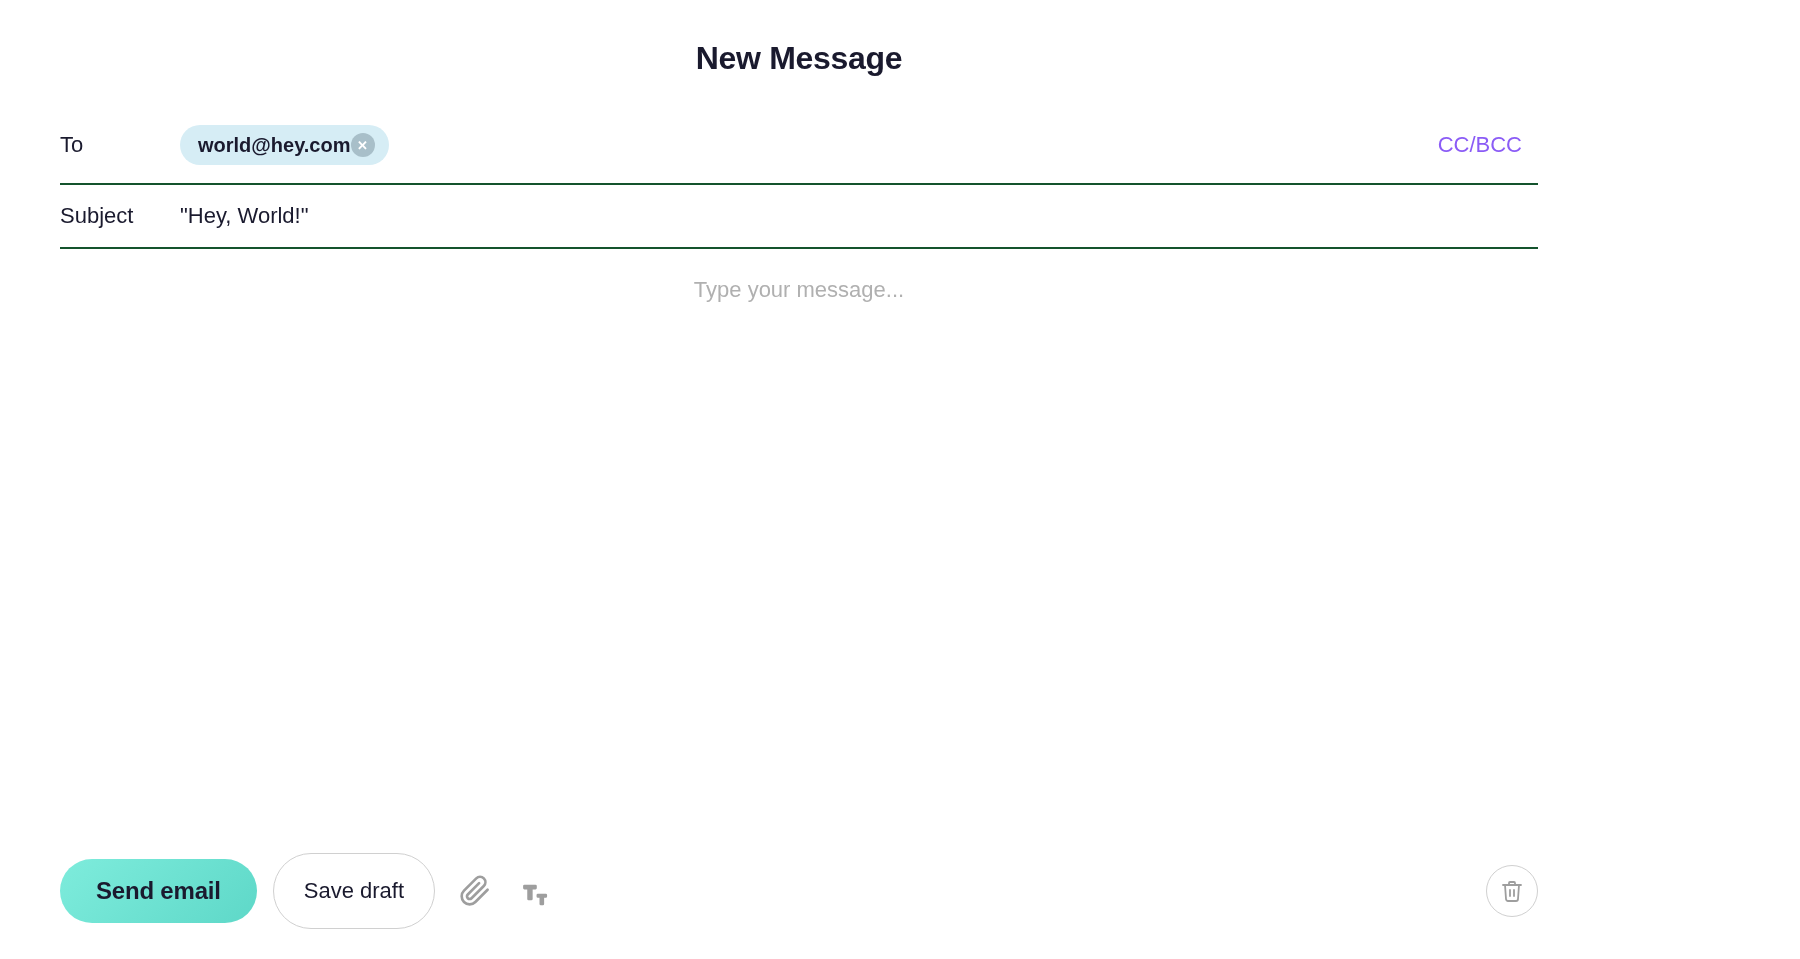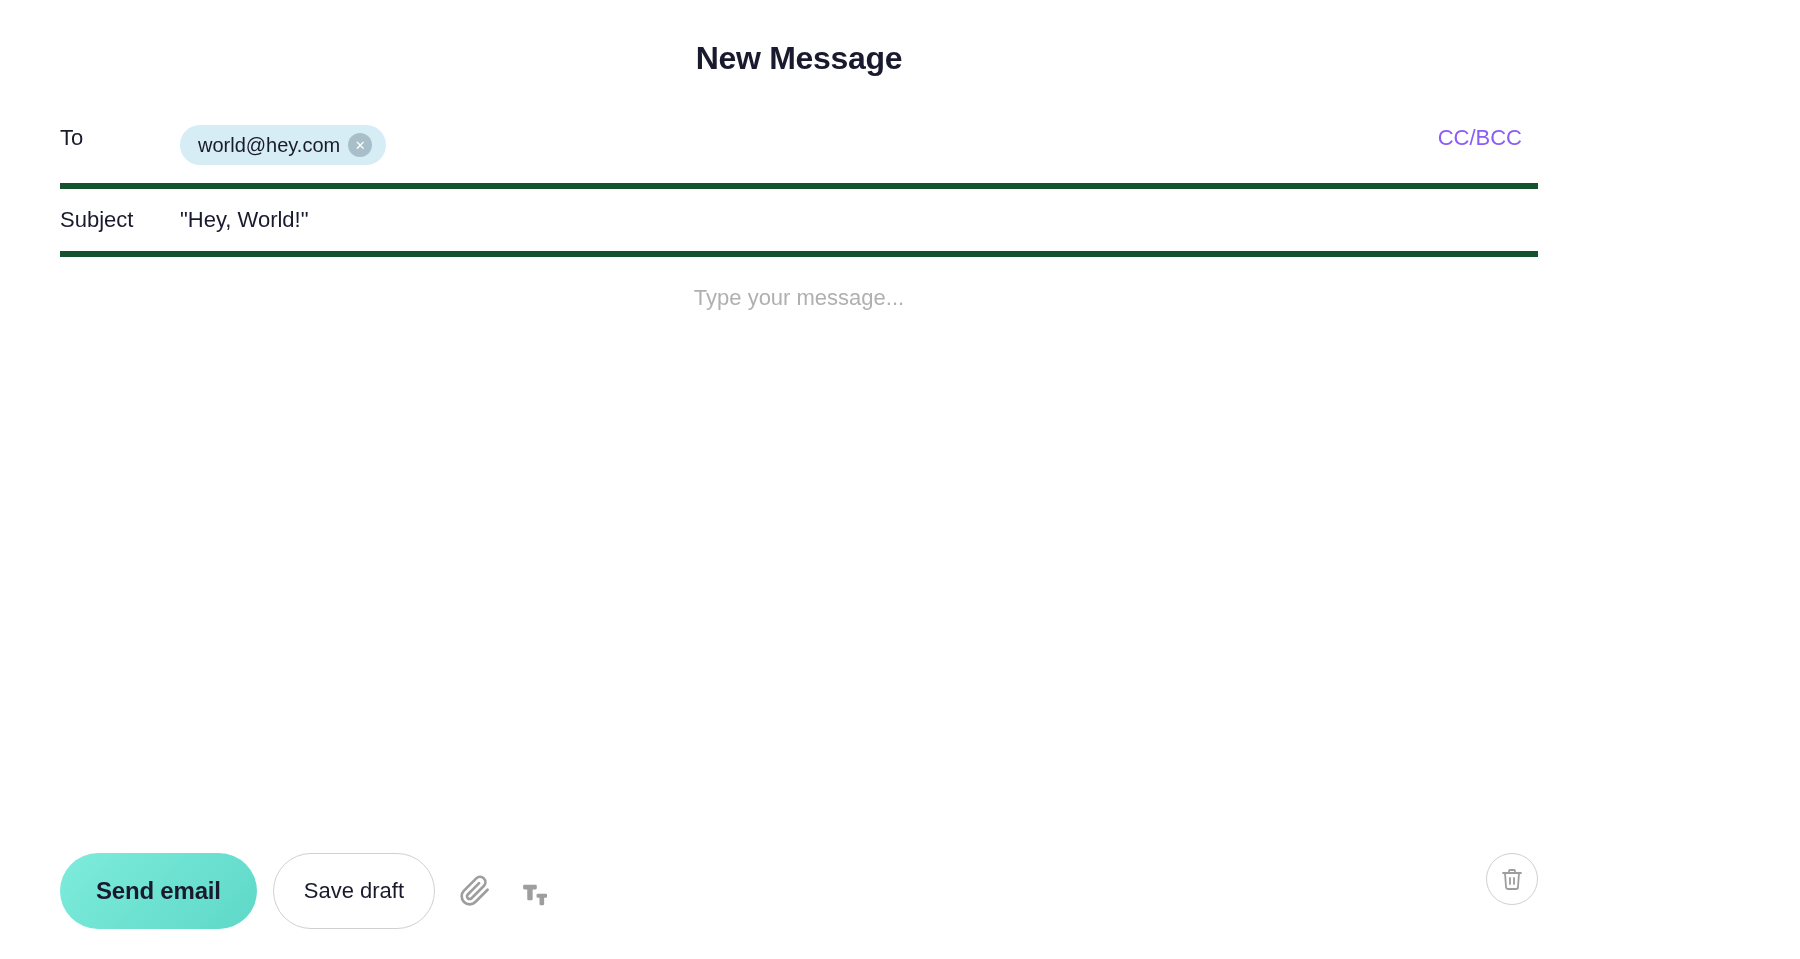--- a/index.html
+++ b/index.html
@@ -40,23 +40,23 @@
     }
 
     .form-container {
       flex: 1;
       display: flex;
       flex-direction: column;
     }
 
     .field-row {
       display: flex;
-      align-items: flex-start;
+      align-items: center;
       padding: 18px 0;
-      border-bottom: 6px solid #14532d;
+      border-bottom: 2px solid #14532d;
       position: relative;
     }
 
     .field-label {
       font-size: 22px;
       color: #1a1a2e;
       font-weight: 400;
       min-width: 120px;
       padding-right: 20px;
     }
@@ -64,27 +64,26 @@
     .to-field-content {
       display: flex;
       align-items: center;
       flex: 1;
       gap: 10px;
     }
 
     .recipient-chip {
       display: flex;
       align-items: center;
-      gap: 8px;
       background: #d6edf5;
       border-radius: 999px;
       padding: 8px 14px 8px 18px;
       font-size: 20px;
       color: #1a1a2e;
-      font-weight: 400;
+      font-weight: 700;
     }
 
     .chip-remove {
       display: flex;
       align-items: center;
       justify-content: center;
       width: 24px;
       height: 24px;
       background: #a8bfc9;
       border-radius: 50%;
@@ -121,20 +120,21 @@
     }
 
     .message-placeholder {
       font-size: 22px;
       color: #b0b0b0;
       font-weight: 400;
     }
 
     .toolbar {
       display: flex;
+      align-items: center;
       padding: 20px 0 30px 0;
       gap: 16px;
     }
 
     .send-button {
       background: linear-gradient(135deg, #7eecdc, #5ed8c8);
       border: none;
       border-radius: 999px;
       padding: 18px 36px;
       font-size: 24px;

